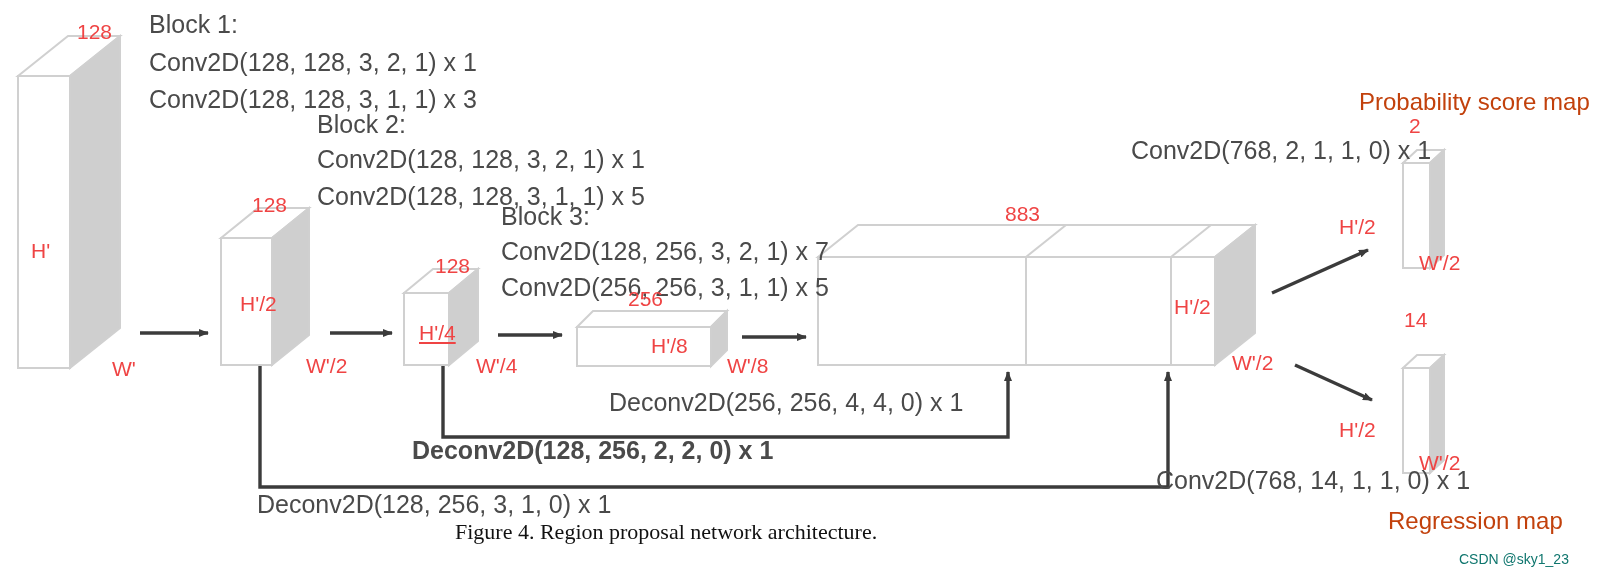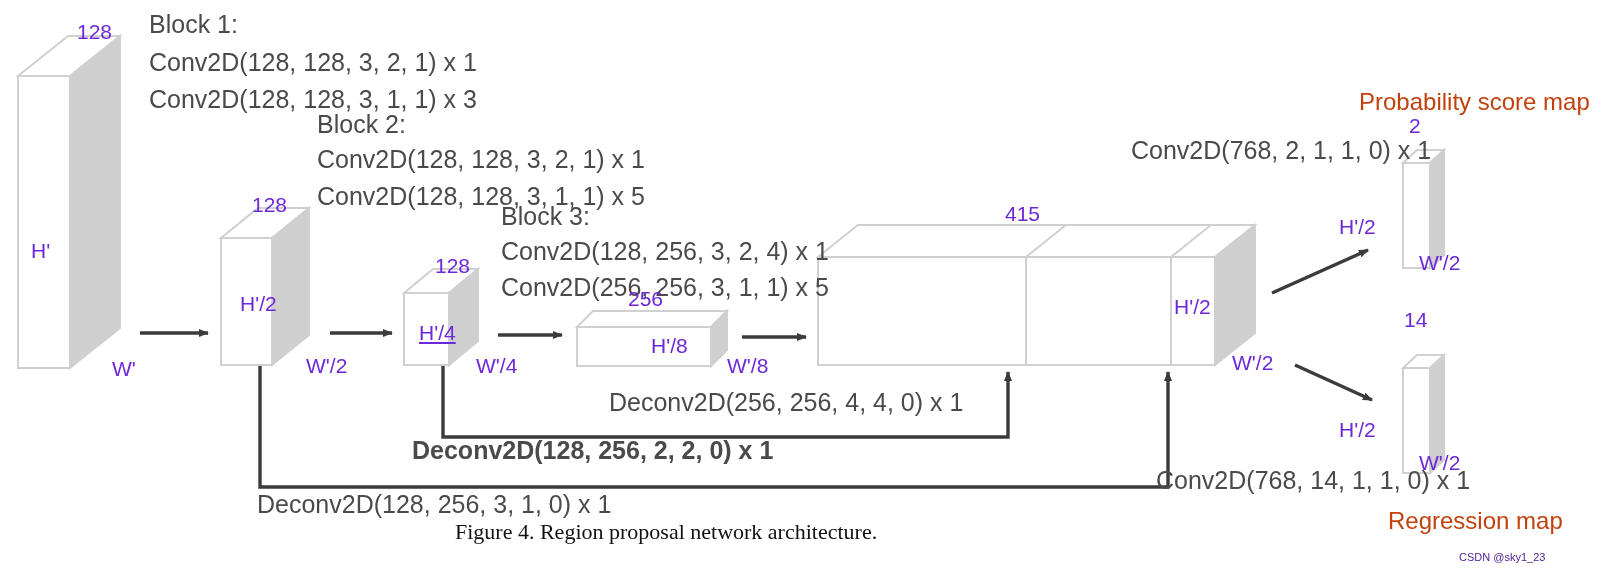--- a/index.html
+++ b/index.html
@@ -1,23 +1,23 @@
 <!DOCTYPE html>
 <html><head>
 <meta charset="utf-8">
 <style>
   html,body{margin:0;padding:0;background:#ffffff;}
   body{width:1604px;height:582px;position:relative;overflow:hidden;
        font-family:"Liberation Sans","DejaVu Sans",sans-serif;color:#3a3a3a;}
   #canvas{position:absolute;left:0;top:0;width:1604px;height:582px;}
   .lbl{position:absolute;white-space:nowrap;color:#4a4a4a;font-size:25px;line-height:1;}
-  .dim{position:absolute;white-space:nowrap;color:#6d28d9;font-size:21px;line-height:1;}
+  .dim{position:absolute;white-space:nowrap;color:#ef4444;font-size:21px;line-height:1;}
   .caption{position:absolute;white-space:nowrap;color:#111;
            font-family:"Liberation Serif","DejaVu Serif",serif;font-size:22px;}
-  .wm{position:absolute;white-space:nowrap;color:#4c1d95;font-size:11px;}
+  .wm{position:absolute;white-space:nowrap;color:#0f766e;font-size:14px;}
   .maplbl{position:absolute;white-space:nowrap;color:#c2410c;font-size:24px;}
 </style>
 </head>
 <body>
 
 <svg id="canvas" viewBox="0 0 1604 582">
   <defs>
     <marker id="ah" markerWidth="10" markerHeight="8" refX="9" refY="4" orient="auto" markerUnits="userSpaceOnUse">
       <path d="M0,0 L10,4 L0,8 z" fill="#3b3b3b"></path>
     </marker>
@@ -93,40 +93,40 @@
 
 <div class="lbl" style="left:149px;top:12px;">Block 1:</div>
 <div class="lbl" style="left:149px;top:50px;">Conv2D(128, 128, 3, 2, 1) x 1</div>
 <div class="lbl" style="left:149px;top:87px;">Conv2D(128, 128, 3, 1, 1) x 3</div>
 
 <div class="lbl" style="left:317px;top:112px;">Block 2:</div>
 <div class="lbl" style="left:317px;top:147px;">Conv2D(128, 128, 3, 2, 1) x 1</div>
 <div class="lbl" style="left:317px;top:184px;">Conv2D(128, 128, 3, 1, 1) x 5</div>
 
 <div class="lbl" style="left:501px;top:204px;">Block 3:</div>
-<div class="lbl" style="left:501px;top:239px;">Conv2D(128, 256, 3, 2, 4) x 1</div>
+<div class="lbl" style="left:501px;top:239px;">Conv2D(128, 256, 3, 2, 1) x 7</div>
 <div class="lbl" style="left:501px;top:275px;">Conv2D(256, 256, 3, 1, 1) x 5</div>
 
 <div class="dim" style="left:77px;top:21px;">128</div>
 <div class="dim" style="left:31px;top:240px;">H'</div>
 <div class="dim" style="left:112px;top:358px;">W'</div>
 
 <div class="dim" style="left:252px;top:194px;">128</div>
 <div class="dim" style="left:240px;top:293px;">H'/2</div>
 <div class="dim" style="left:306px;top:355px;">W'/2</div>
 
 <div class="dim" style="left:435px;top:255px;">128</div>
 <div class="dim" style="left:419px;top:322px;text-decoration:underline;">H'/4</div>
 <div class="dim" style="left:476px;top:355px;">W'/4</div>
 
 <div class="dim" style="left:628px;top:288px;">256</div>
 <div class="dim" style="left:651px;top:335px;">H'/8</div>
 <div class="dim" style="left:727px;top:355px;">W'/8</div>
 
-<div class="dim" style="left:1005px;top:203px;">415</div>
+<div class="dim" style="left:1005px;top:203px;">883</div>
 <div class="dim" style="left:1174px;top:296px;">H'/2</div>
 <div class="dim" style="left:1232px;top:352px;">W'/2</div>
 
 <div class="maplbl" style="left:1359px;top:88px;">Probability score map</div>
 <div class="dim" style="left:1409px;top:115px;">2</div>
 <div class="dim" style="left:1339px;top:216px;">H'/2</div>
 <div class="dim" style="left:1419px;top:252px;">W'/2</div>
 <div class="lbl" style="left:1131px;top:138px;">Conv2D(768, 2, 1, 1, 0) x 1</div>
 
 <div class="maplbl" style="left:1388px;top:507px;">Regression map</div>

